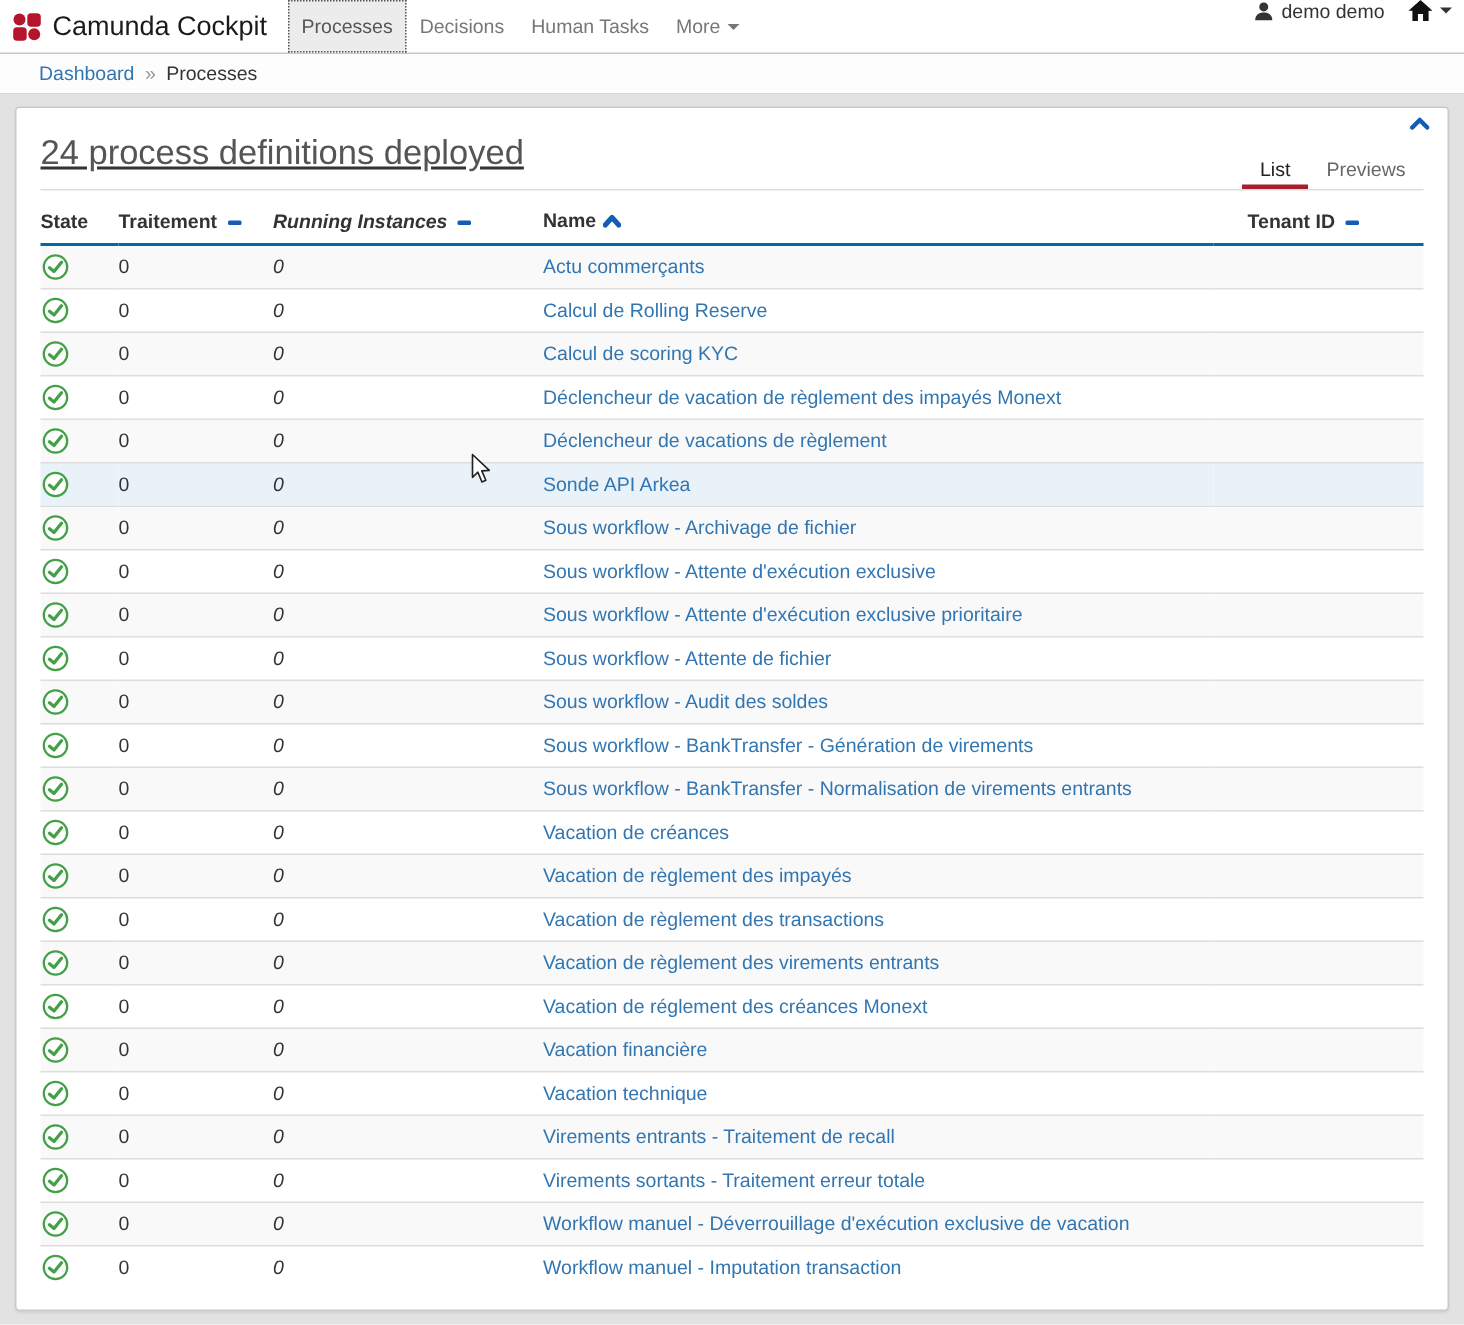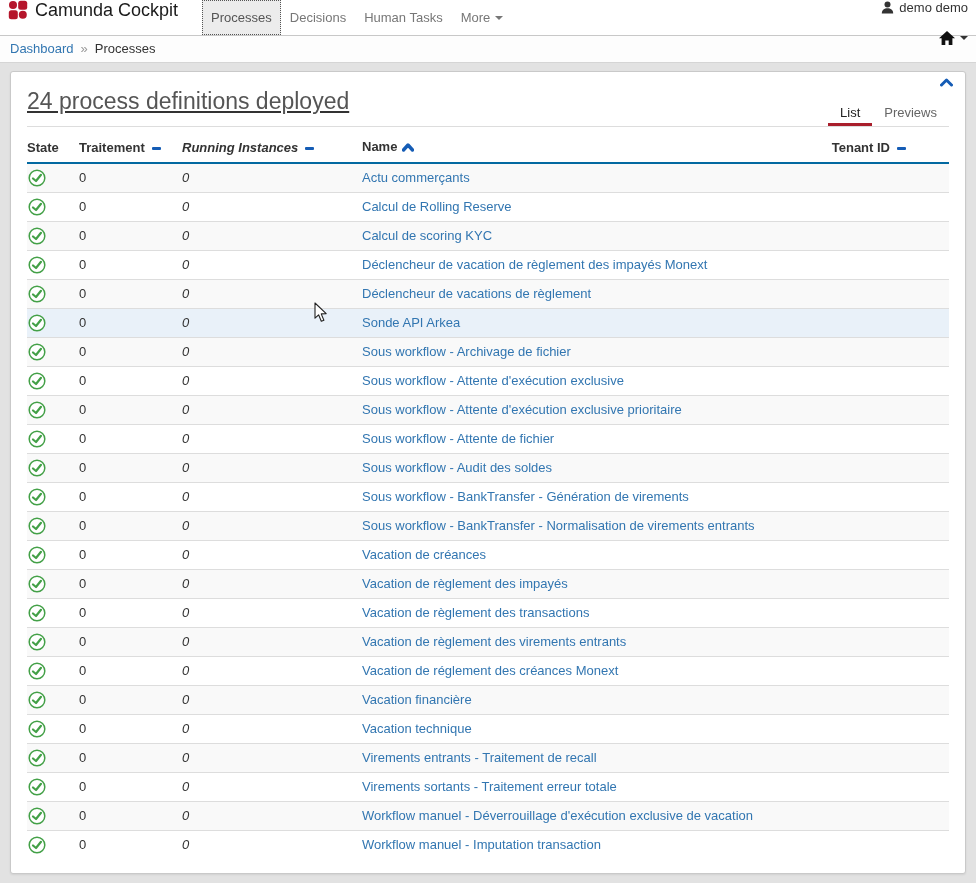--- a/index.html
+++ b/index.html
@@ -8,45 +8,45 @@
     width:976px; height:883px; overflow:hidden; position:relative;
     background:#e2e2e2;
     font-family:"Liberation Sans", sans-serif;
     color:#333;
   }
   
   .navbar {
     background:#fff; border-bottom:1px solid #c8c8c8;
     height:36px; display:flex; align-items:stretch; padding:0 8px;
   }
-  .brand { display:flex; gap:7px; margin-right:24px; cursor:pointer; }
+  .brand { display:flex; align-items:center; gap:7px; margin-right:14px; cursor:pointer; }
   .brand-text { font-size:18px; color:#1a1a1a; white-space:nowrap; }
   .nav-items { display:flex; align-items:stretch; }
   .nav-item {
     display:flex; align-items:center; padding:0 9px;
     font-size:13px; color:#777; text-decoration:none; cursor:pointer; white-space:nowrap;
   }
   .nav-item.active {
     background:#ececec; color:#555;
     outline:1px dotted #555; outline-offset:-1px;
   }
   .caret-down {
     display:inline-block; width:0; height:0; margin-left:5px;
     border-left:4px solid transparent; border-right:4px solid transparent;
     border-top:4px solid #777;
   }
-  .navbar-right { margin-left:auto; display:flex; align-items:flex-end; gap:16px;flex-direction:column; }
+  .navbar-right { margin-left:auto; display:flex; align-items:flex-start; gap:16px; }
   .user-chip { display:flex; align-items:center; gap:5px; font-size:13px; color:#333; cursor:pointer; }
   .home-chip { display:flex; align-items:center; gap:4px; cursor:pointer; }
   .home-chip .caret-down { border-top-color:#333; margin-left:1px; }
 
   
   .breadcrumb {
     background:#fdfdfd; border-bottom:1px solid #d5d5d5;
-    padding:5px 10px 6px; font-size:13px; color:#999;
+    padding:5px 26px 6px; font-size:13px; color:#999;
     display:flex; gap:7px; align-items:center;
   }
   .breadcrumb a { color:#3276b1; text-decoration:none; cursor:pointer; }
   .breadcrumb .current { color:#333; }
 
   
   .page { padding:8px 10px 0; }
   .panel {
     background:#fff; border:1px solid #c9c9c9; border-radius:3px;
     box-shadow:0 1px 2px rgba(0,0,0,.08);

